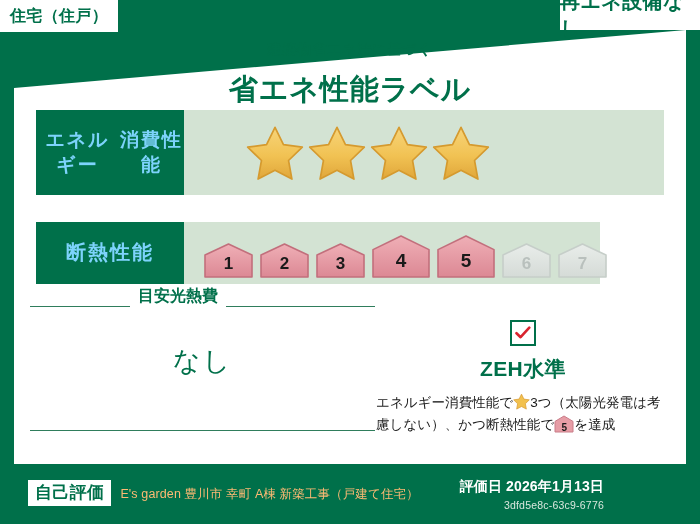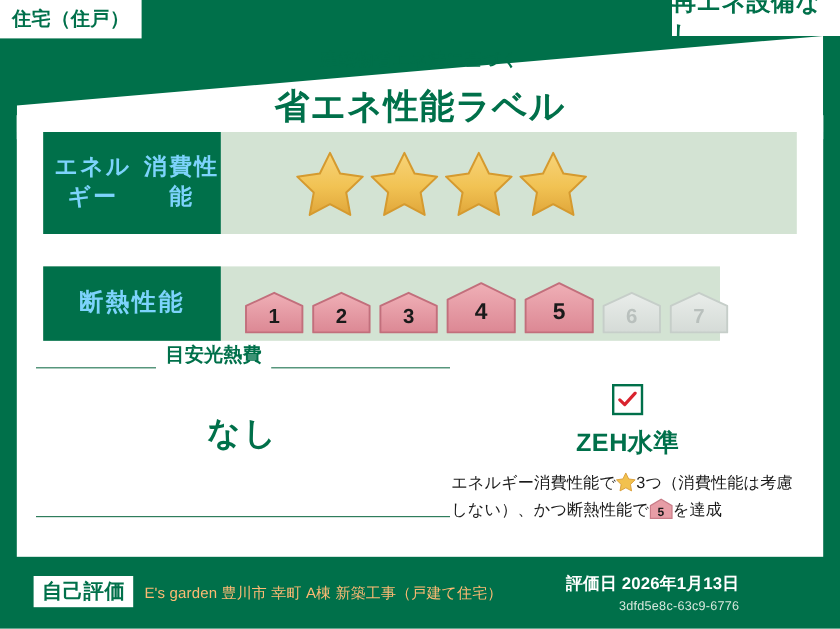--- a/index.html
+++ b/index.html
@@ -143,21 +143,21 @@
     font-weight:bold;
     font-size:16px;
   }
   .cost-head .ln{ height:1px;background:#2f7d5c;flex:1 1 auto;}
   .cost-head .ln.left{ flex:0 0 100px;}
   .cost-value{
     margin-top:36px;
     text-align:center;
     color:#00704A;
     font-size:27px;
-    font-weight:bold;
+    font-weight:normal;
     letter-spacing:0.08em;
   }
   .cost-rule{
     position:absolute;
     left:30px; top:430px; width:345px; height:1px;
     background:#2f7d5c;
   }
 
   
   .zeh-block{
@@ -196,21 +196,20 @@
   .inline-house .ihn{
     position:absolute;left:0;right:0;bottom:0px;text-align:center;
     font-size:10px;font-weight:bold;color:#1a1a1a;line-height:1;
   }
 
   
   .footer{
     position:absolute;
     left:0; bottom:0; width:628px; height:60px;
     color:#ffffff;
-    padding-left:12px;
   }
   .footer-left{
     position:absolute;
     left:28px; top:16px;
     display:flex; align-items:center; gap:9px;
   }
   .self-eval{
     background:#ffffff;
     color:#00704A;
     font-weight:bold;
@@ -407,21 +406,21 @@
         <svg width="16" height="14" viewBox="0 0 16 14" aria-hidden="true">
           <path d="M1.5 7.2 L5.6 11.2 L14.3 1.6" fill="none" stroke="#D9232E" stroke-width="2.6" stroke-linecap="round" stroke-linejoin="round"></path>
         </svg>
       </span>
       <span class="zeh-title">ZEH水準</span>
     </div>
     <div class="zeh-desc">
       <span>エネルギー消費性能で</span><span class="inline-star">
         <svg width="17" height="17" viewBox="0 0 24 24" aria-hidden="true">
           <polygon points="12,1.6 15.4,8.6 23,9.7 17.5,15.1 18.8,22.7 12,19.1 5.2,22.7 6.5,15.1 1,9.7 8.6,8.6" fill="#F2C14E" stroke="#D79A33" stroke-width="1"></polygon>
-        </svg></span><span>3つ（消費性能</span><span>は考慮しない）、かつ断熱性能で</span><span class="inline-house">
+        </svg></span><span>3つ（太陽光発電</span><span>は考慮しない）、かつ断熱性能で</span><span class="inline-house">
         <svg width="20" height="18" viewBox="0 0 20 18" aria-hidden="true">
           <polygon points="10,1 19,6.4 19,17 1,17 1,6.4" fill="#E79DA6" stroke="#C97C88" stroke-width="1"></polygon>
         </svg>
         <span class="ihn">5</span></span><span>を達成</span>
     </div>
   </div>
 
   <div class="footer">
     <div class="footer-left">
       <span class="self-eval">自己評価</span>

